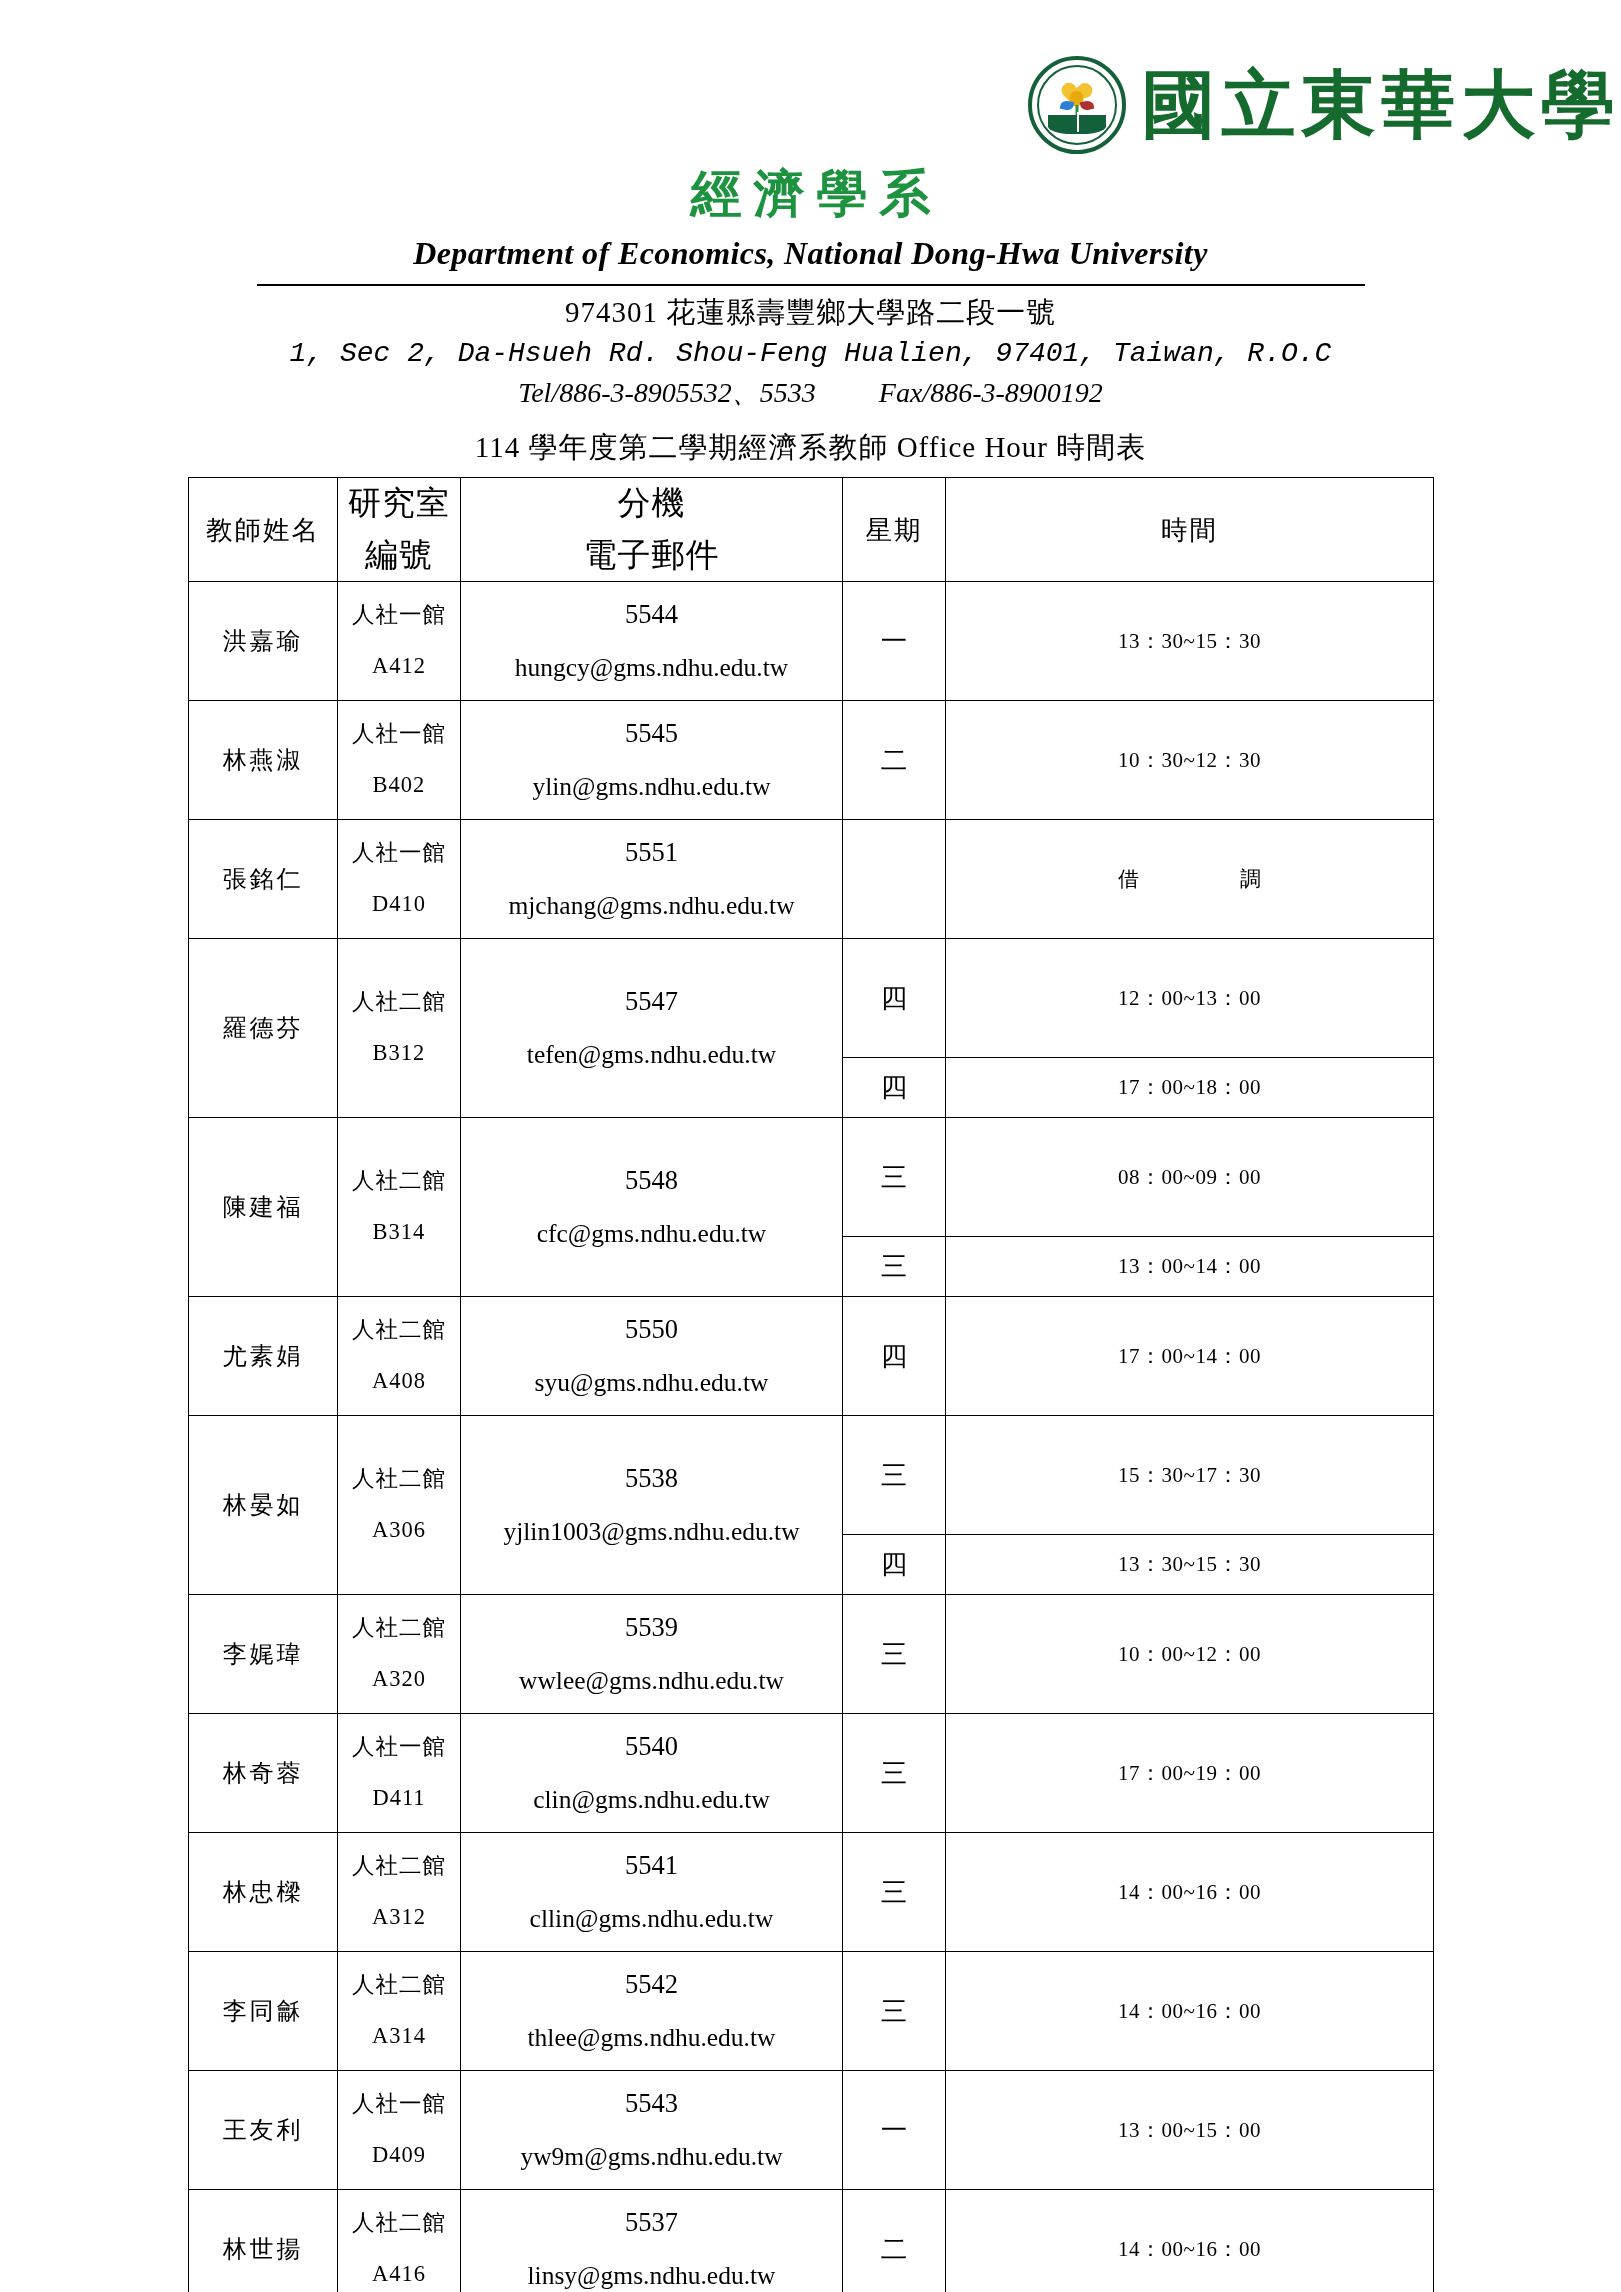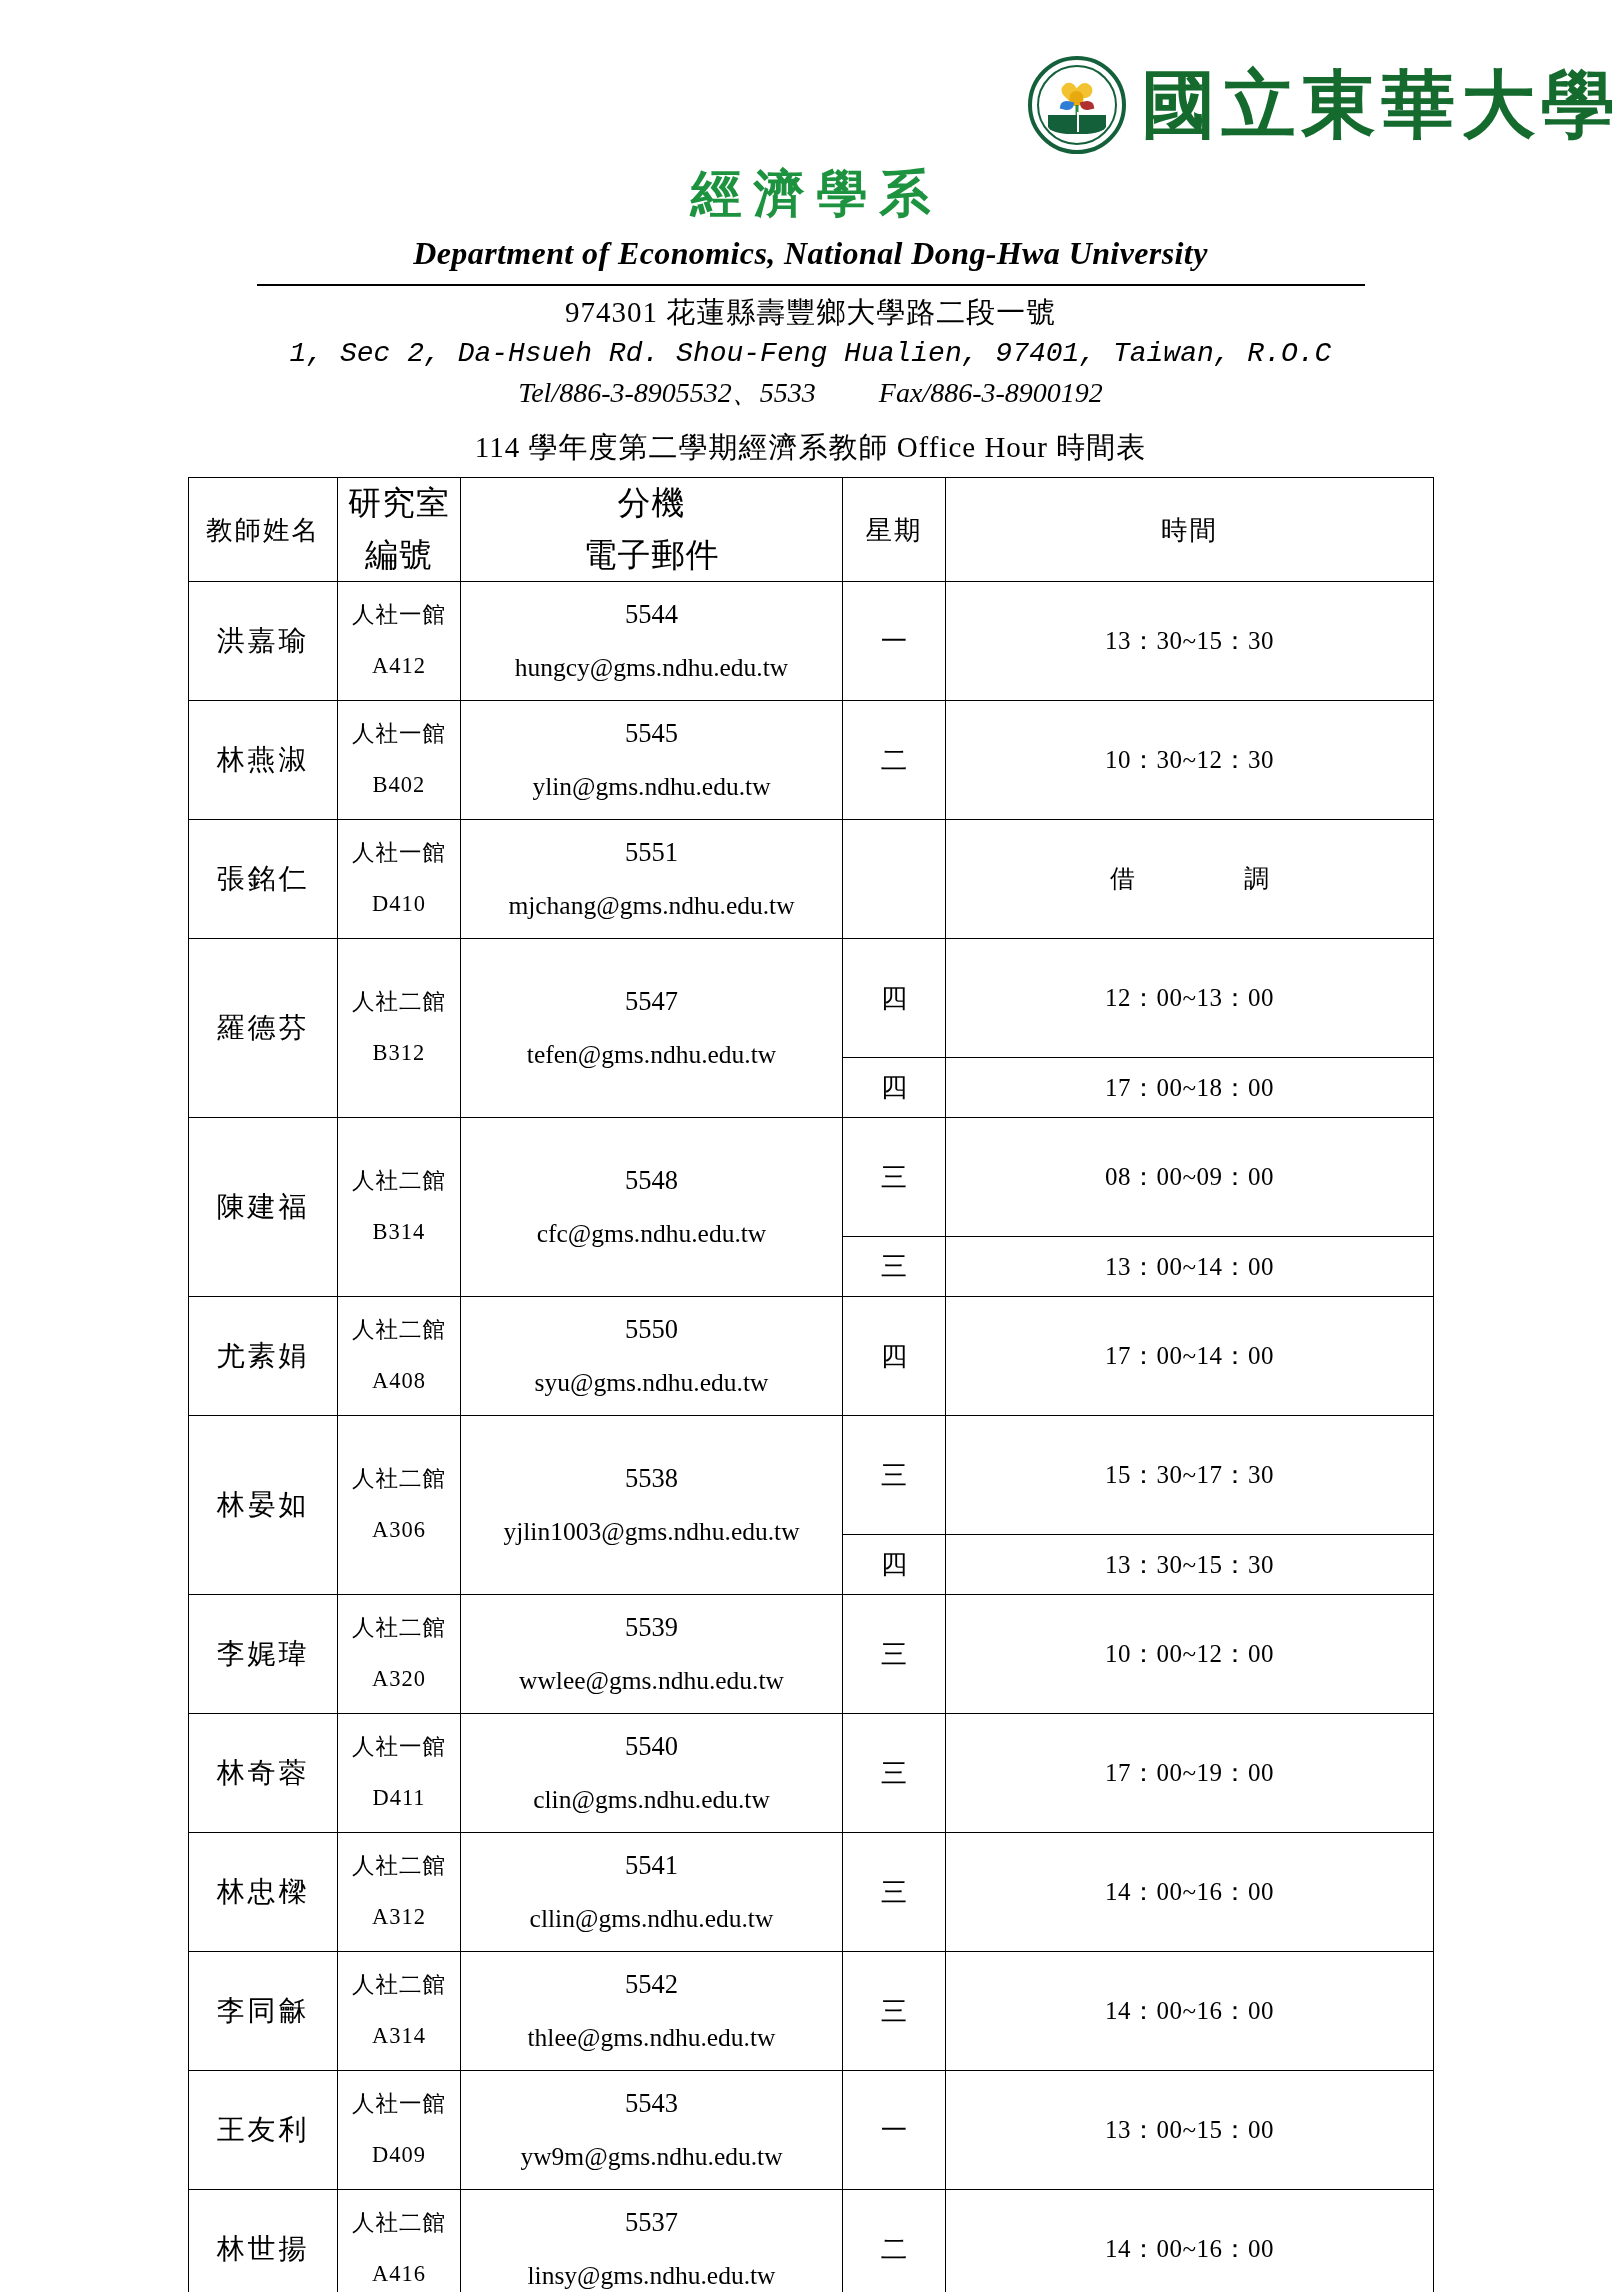--- a/index.html
+++ b/index.html
@@ -206,41 +206,41 @@
     text-align: center;
     vertical-align: middle;
     font-weight: normal;
   }
   .hdr td { height: 82px; }
   .hdr .stack { line-height: 1.55; font-size: 33px; letter-spacing: 1px; }
   .hdr .one  { font-size: 26.5px; letter-spacing: 2px; }
 
   .r td { height: 118px; }
   .name-cell {
-    font-size: 28px;
+    font-size: 24px;
     letter-spacing: 2.9px;
   }
   .room-cell {
     font-size: 22.5px;
     line-height: 2.25;
     letter-spacing: 1px;
   }
   .room-cell .bldg { display: block; }
   .room-cell .num  { display: block; }
   .mail-cell {
     font-size: 26.5px;
     line-height: 2.05;
   }
   .mail-cell .ext  { display: block; }
   .mail-cell .mail { display: block; font-size: 25.5px; }
   .day-cell {
     font-size: 26.5px;
   }
   .time-cell {
-    font-size: 25px;
+    font-size: 21px;
     letter-spacing: 0.5px;
   }
   .time-cell.note { letter-spacing: 19.6px; padding-left: 19.6px; }
   .sub td { height: 59px; border: 1px solid #000; }
 
   .footnote {
     width: 1245px;
     margin: 13.7px auto 0 auto;
     font-size: 29px;
     letter-spacing: 1px;

